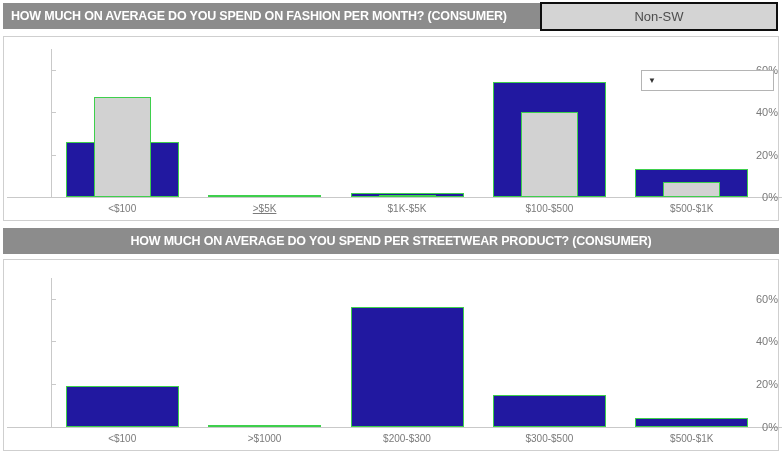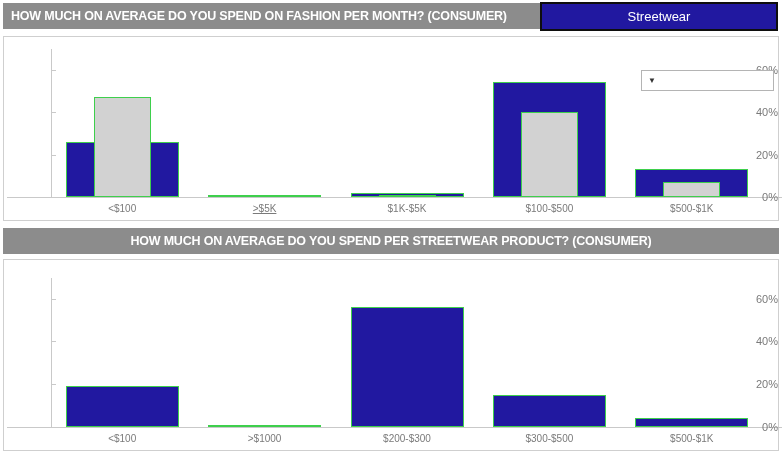--- a/index.html
+++ b/index.html
@@ -162,21 +162,21 @@
     color: #333333;
   }
 </style>
 </head>
 <body>
 
 <div class="top-bar">
   <div class="panel-title">HOW MUCH ON AVERAGE DO YOU SPEND ON FASHION PER MONTH? (CONSUMER)</div>
 
   <div class="toggle-group">
-    <div class="toggle-btn active">Streetwear</div>
+    <div class="toggle-btn inactive">Non-SW</div>
   </div>
 </div>
 
 <div class="chart-panel" id="chart1-panel">
   <div class="plot-area" id="plot1">
       <div class="axis-vline" style="left: 47px; top: 12px; height: 148px;"></div>
       <div class="axis-hline" style="left: 3px; top: 160px; width: 776px;"></div>
       <div class="y-axis-label" style="top: 160px; width: 41px;">0%</div>
       <div class="y-axis-label" style="top: 117.538px; width: 41px;">20%</div>
       <div class="axis-hline" style="left: 47px; top: 117.538px; width: 5px;"></div>

